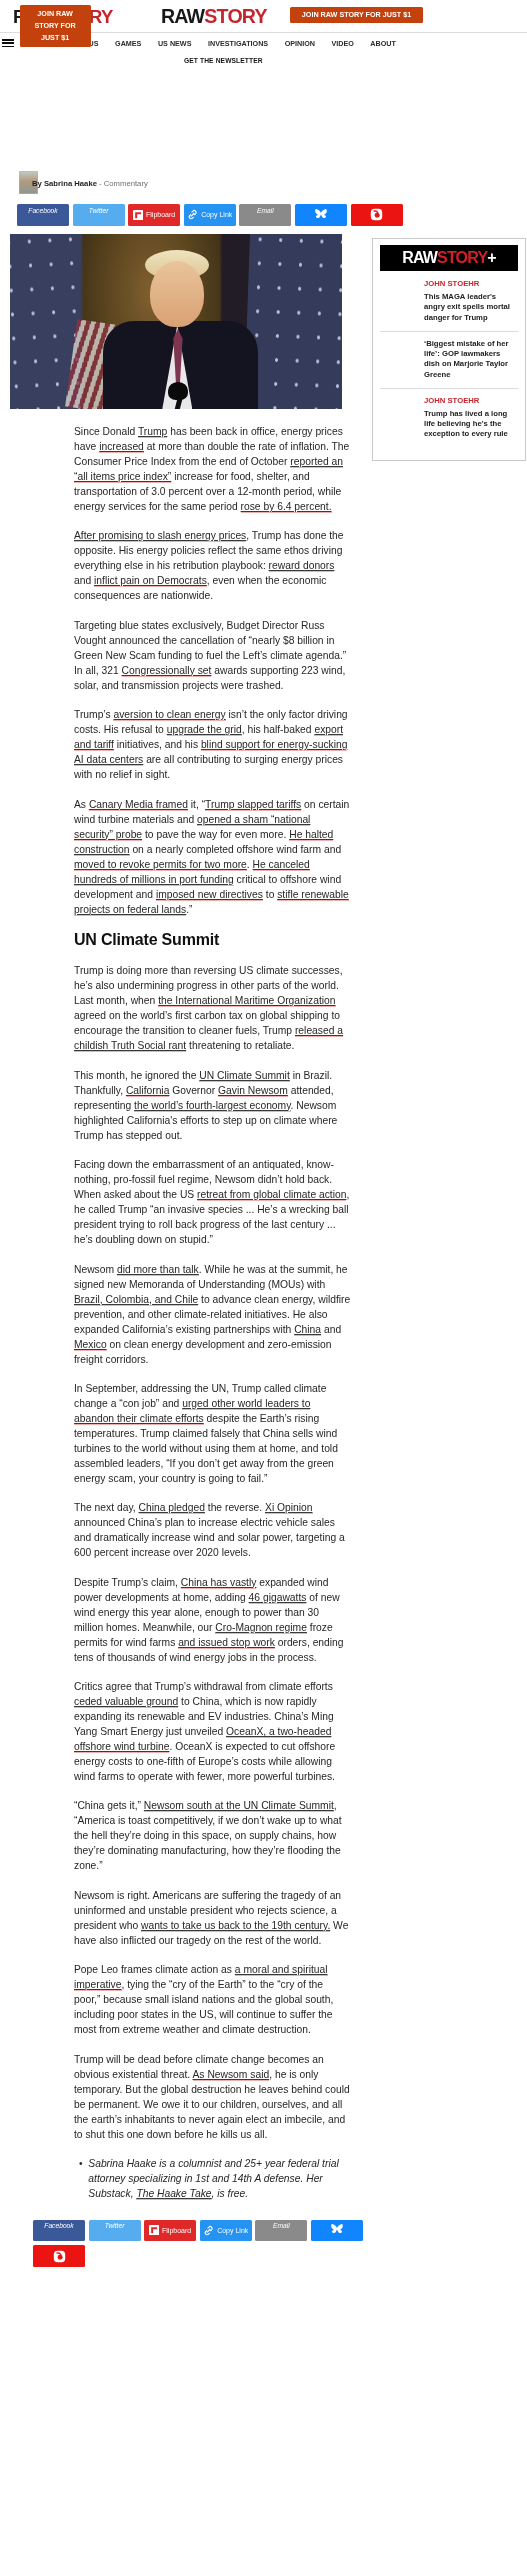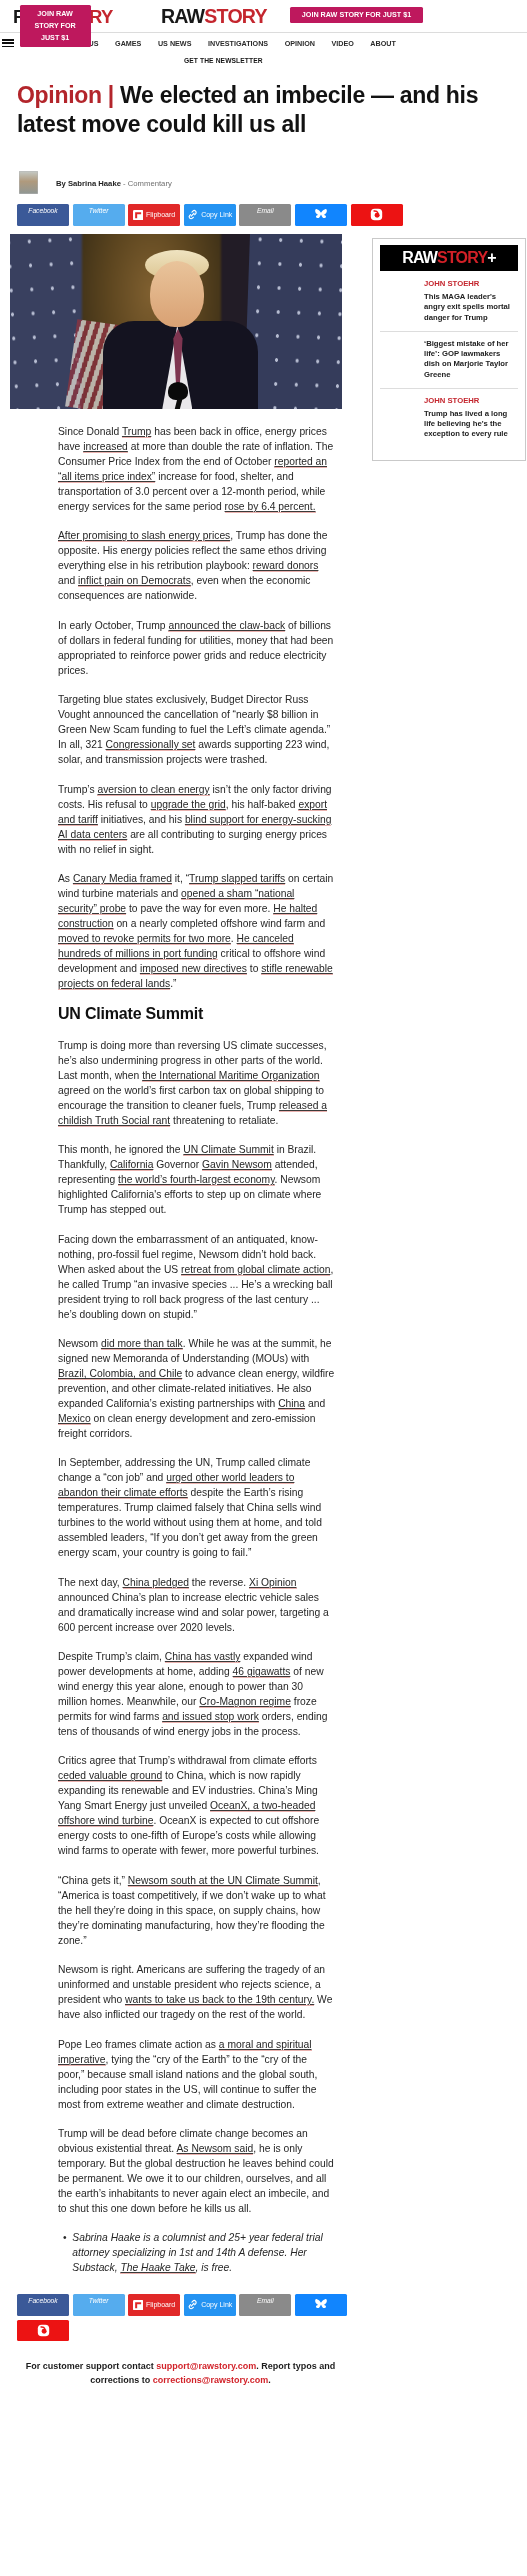--- a/index.html
+++ b/index.html
@@ -3,35 +3,35 @@
 <meta charset="utf-8">
 <style>
   html,body{margin:0;padding:0;background:#fff;font-family:"Liberation Sans",sans-serif;}
   #page{position:relative;width:528px;height:3267px;background:#fff;overflow:hidden;}
 
   
   .logo{font-weight:700;letter-spacing:-0.8px;white-space:nowrap;cursor:pointer;}
   .logo .raw{color:#181818;} .logo .story{color:#c4262e;}
   #logo-left{position:absolute;left:13px;top:6.2px;font-size:18.5px;}
   #logo-center{position:absolute;left:161px;top:4.6px;font-size:19.6px;}
-  .join-btn{background:#be185d;color:#fff;font-weight:700;display:flex;align-items:center;justify-content:center;text-align:center;border-radius:1.5px;cursor:pointer;box-sizing:border-box;}
+  .join-btn{background:#c2410c;color:#fff;font-weight:700;display:flex;align-items:center;justify-content:center;text-align:center;border-radius:1.5px;cursor:pointer;box-sizing:border-box;}
   #float-join{position:absolute;left:19.6px;top:5.2px;width:71px;height:42px;font-size:7.2px;line-height:12.4px;z-index:6;padding:2.1px 5.2px;}
   #join-top{position:absolute;left:290px;top:6.7px;width:133px;height:16px;font-size:7.2px;}
   #header-divider{position:absolute;left:0;top:32px;width:528px;height:0.5px;background:#dcdcdc;}
   #hamburger{position:absolute;left:1.5px;top:39px;width:12px;height:8.2px;display:flex;flex-direction:column;justify-content:space-between;cursor:pointer;}
   #hamburger div{height:1.5px;background:#0c0c0c;}
   #nav{position:absolute;left:61px;top:39px;display:flex;gap:16.5px;font-size:7.2px;font-weight:700;color:#2b2b2b;white-space:nowrap;}
   .nav-item{cursor:pointer;}
   #newsletter{position:absolute;left:184px;top:57px;font-size:6.7px;font-weight:700;color:#141414;letter-spacing:0.1px;cursor:pointer;}
 
   
   #headline{position:absolute;left:17px;top:66px;width:482px;font-size:23px;line-height:29px;font-weight:700;color:#121212;letter-spacing:-0.3px;}
   #headline .kicker{color:#b3252b;}
   #avatar{position:absolute;left:19px;top:171px;width:19px;height:23px;border-radius:1px;background:linear-gradient(180deg,#c5cbc7 0%,#b09a7d 45%,#8f9794 100%);box-shadow:inset 0 0 0 0.5px #b5b5b5;}
-  #byline{position:absolute;left:56px;top:179px;font-size:7.7px;color:#1f1f1f;font-weight:700;}
+  #byline{position:absolute;left:32px;top:179px;font-size:7.7px;color:#1f1f1f;font-weight:700;}
   #byline .role{color:#6f6f6f;font-weight:400;}
 
   
   .share-row{display:flex;flex-wrap:wrap;gap:3.6px;row-gap:4.1px;}
   #share-top{position:absolute;left:17px;top:204px;width:402px;}
   .share-btn{width:52px;height:21.6px;border-radius:1.5px;color:#fff;position:relative;display:flex;align-items:center;justify-content:center;gap:2.6px;cursor:pointer;flex:0 0 auto;}
   .share-btn .alt-lbl{position:absolute;top:2.6px;left:0;width:100%;text-align:center;font-style:italic;font-size:6.7px;}
   .share-btn .icon-lbl{font-size:7px;}
   .share-btn svg{display:block;}
 
@@ -54,21 +54,21 @@
   
   #sidebar{position:absolute;left:372px;top:238px;width:154px;height:223px;border:0.5px solid #c9c9c9;box-sizing:border-box;background:#fff;overflow:hidden;}
   #rs-plus{margin:6.2px 6.7px 0 6.7px;height:26px;background:#000;display:flex;align-items:center;justify-content:center;font-size:16px;font-weight:700;letter-spacing:-0.8px;cursor:pointer;}
   #rs-plus .w{color:#fff;} #rs-plus .r{color:#d22027;}
   .sb-item{margin:7.7px 7.2px 7.7px 51px;cursor:pointer;}
   .sb-author{color:#c4262e;font-size:7.7px;font-weight:700;margin-bottom:4.1px;}
   .sb-title{color:#222;font-size:7.7px;font-weight:700;line-height:10.3px;}
   .sb-div{margin:0 6.7px;height:0.5px;background:#ddd;}
 
   
-  #article-flow{position:absolute;left:0;top:424px;width:361px;}
+  #article-flow{position:absolute;left:16px;top:424px;width:361px;}
   .para{margin:0 0 14.4px 58px;width:277px;font-size:10.3px;line-height:15px;color:#262626;}
   .h2{margin:5.2px 0 14.4px 58px;font-size:16px;font-weight:700;color:#111;letter-spacing:-0.2px;}
   .seg-link{text-decoration:underline;text-decoration-thickness:0.5px;text-decoration-color:#3a3a3a;border-bottom:1.5px solid #eab1ae;cursor:pointer;}
   .bullet-item{margin:2.1px 0 18.5px 63px;width:266px;font-size:10.3px;line-height:15px;font-style:italic;color:#262626;display:flex;}
   .bullet-dot{flex:0 0 9.3px;font-style:normal;}
   #share-bottom{margin:10.3px 0 0 17px;width:340px;}
   .support{margin:17.5px 15.5px 0 15.5px;text-align:center;font-size:9px;font-weight:700;line-height:14.4px;color:#1c1c1c;}
   .seg-red{color:#d2232a;cursor:pointer;}
 </style>
 </head>
@@ -90,21 +90,20 @@
       <span class="nav-item">ABOUT US</span>
       <span class="nav-item">GAMES</span>
       <span class="nav-item">US NEWS</span>
       <span class="nav-item">INVESTIGATIONS</span>
       <span class="nav-item">OPINION</span>
       <span class="nav-item">VIDEO</span>
       <span class="nav-item">ABOUT</span>
     </nav>
   <div id="newsletter">GET THE NEWSLETTER</div>
 
-  <h1 id="headline"><span class="kicker">Opinion |</span><span> We elected an imbecile — and his latest move could kill us all</span></h1>
   <div id="avatar"></div>
   <div id="byline"><span>By Sabrina Haake </span><span class="role">- Commentary</span></div>
 
   <div id="share-top" class="share-row">
       <div class="share-btn" style="background: rgb(59, 89, 152);">
         <span class="alt-lbl">Facebook</span>
       </div>
       <div class="share-btn" style="background: rgb(85, 172, 238);">
         <span class="alt-lbl">Twitter</span>
       </div>
@@ -186,21 +185,20 @@
           <div class="sb-author">JOHN STOEHR</div>
           <div class="sb-title">Trump has lived a long life believing he's the exception to every rule</div>
         </div>
       </div>
   </aside>
 
   <div id="article-flow">
     <div id="blocks">
         <div class="para"><span>Since Donald </span><span class="seg-link">Trump</span><span> has been back in office, energy prices have </span><span class="seg-link">increased</span><span> at more than double the rate of inflation. The Consumer Price Index from the end of October </span><span class="seg-link">reported an “all items price index”</span><span> increase for food, shelter, and transportation of 3.0 percent over a 12-month period, while energy services for the same period </span><span class="seg-link">rose by 6.4 percent.</span></div>
         <div class="para"><span class="seg-link">After promising to slash energy prices</span><span>, Trump has done the opposite. His energy policies reflect the same ethos driving everything else in his retribution playbook: </span><span class="seg-link">reward donors</span><span> and </span><span class="seg-link">inflict pain on Democrats</span><span>, even when the economic consequences are nationwide.</span></div>
-        <div class="para"><span>In early October, Trump </span><span class="seg-link">announced the claw-back</span><span> of billions of dollars in federal funding for utilities, money that had been appropriated to reinforce power grids and reduce electricity prices.</span></div>
         <div class="para"><span>Targeting blue states exclusively, Budget Director Russ Vought announced the cancellation of “nearly $8 billion in Green New Scam funding to fuel the Left’s climate agenda.” In all, 321 </span><span class="seg-link">Congressionally set</span><span> awards supporting 223 wind, solar, and transmission projects were trashed.</span></div>
         <div class="para"><span>Trump’s </span><span class="seg-link">aversion to clean energy</span><span> isn’t the only factor driving costs. His refusal to </span><span class="seg-link">upgrade the grid</span><span>, his half-baked </span><span class="seg-link">export and tariff</span><span> initiatives, and his </span><span class="seg-link">blind support for energy-sucking AI data centers</span><span> are all contributing to surging energy prices with no relief in sight.</span></div>
         <div class="para"><span>As </span><span class="seg-link">Canary Media framed</span><span> it, “</span><span class="seg-link">Trump slapped tariffs</span><span> on certain wind turbine materials and </span><span class="seg-link">opened a sham “national security” probe</span><span> to pave the way for even more. </span><span class="seg-link">He halted construction</span><span> on a nearly completed offshore wind farm and </span><span class="seg-link">moved to revoke permits for two more</span><span>. </span><span class="seg-link">He canceled hundreds of millions in port funding</span><span> critical to offshore wind development and </span><span class="seg-link">imposed new directives</span><span> to </span><span class="seg-link">stifle renewable projects on federal lands</span><span>.”</span></div>
         <div class="h2">UN Climate Summit</div>
         <div class="para"><span>Trump is doing more than reversing US climate successes, he’s also undermining progress in other parts of the world. Last month, when </span><span class="seg-link">the International Maritime Organization</span><span> agreed on the world’s first carbon tax on global shipping to encourage the transition to cleaner fuels, Trump </span><span class="seg-link">released a childish Truth Social rant</span><span> threatening to retaliate.</span></div>
         <div class="para"><span>This month, he ignored the </span><span class="seg-link">UN Climate Summit</span><span> in Brazil. Thankfully, </span><span class="seg-link">California</span><span> Governor </span><span class="seg-link">Gavin Newsom</span><span> attended, representing </span><span class="seg-link">the world’s fourth-largest economy</span><span>. Newsom highlighted California's efforts to step up on climate where Trump has stepped out.</span></div>
         <div class="para"><span>Facing down the embarrassment of an antiquated, know-nothing, pro-fossil fuel regime, Newsom didn’t hold back. When asked about the US </span><span class="seg-link">retreat from global climate action</span><span>, he called Trump “an invasive species ... He’s a wrecking ball president trying to roll back progress of the last century ... he’s doubling down on stupid.”</span></div>
         <div class="para"><span>Newsom </span><span class="seg-link">did more than talk</span><span>. While he was at the summit, he signed new Memoranda of Understanding (MOUs) with </span><span class="seg-link">Brazil, Colombia, and Chile</span><span> to advance clean energy, wildfire prevention, and other climate-related initiatives. He also expanded California’s existing partnerships with </span><span class="seg-link">China</span><span> and </span><span class="seg-link">Mexico</span><span> on clean energy development and zero-emission freight corridors.</span></div>
         <div class="para"><span>In September, addressing the UN, Trump called climate change a “con job” and </span><span class="seg-link">urged other world leaders to abandon their climate efforts</span><span> despite the Earth’s rising temperatures. Trump claimed falsely that China sells wind turbines to the world without using them at home, and told assembled leaders, “If you don’t get away from the green energy scam, your country is going to fail.”</span></div>
         <div class="para"><span>The next day, </span><span class="seg-link">China pledged</span><span> the reverse. </span><span class="seg-link">Xi Opinion</span><span> announced China’s plan to increase electric vehicle sales and dramatically increase wind and solar power, targeting a 600 percent increase over 2020 levels.</span></div>
@@ -254,18 +252,17 @@
         <div class="share-btn" style="background: rgb(236, 19, 19);">
           <span>
             <svg width="13" height="13" viewBox="0 0 24 24">
               <rect x="1.5" y="1.5" width="21" height="21" rx="7" fill="#fff"></rect>
               <circle cx="13.2" cy="13.5" r="4.6" fill="#ec1313"></circle>
               <path d="M7.5 5.5c3.2-.4 5.8.8 6.8 3" stroke="#ec1313" stroke-width="2.6" fill="none" stroke-linecap="round"></path>
             </svg>
           </span>
         </div>
       </div>
-    <div class="support" id="support-line"><span>For customer support contact </span><span class="seg-red">support@rawstory.com</span><span>. Report typos and corrections to </span><span class="seg-red">corrections@rawstory.com</span><span>.</span></div>
 
   </div>
 
 </div>
 
 
 </body></html>

